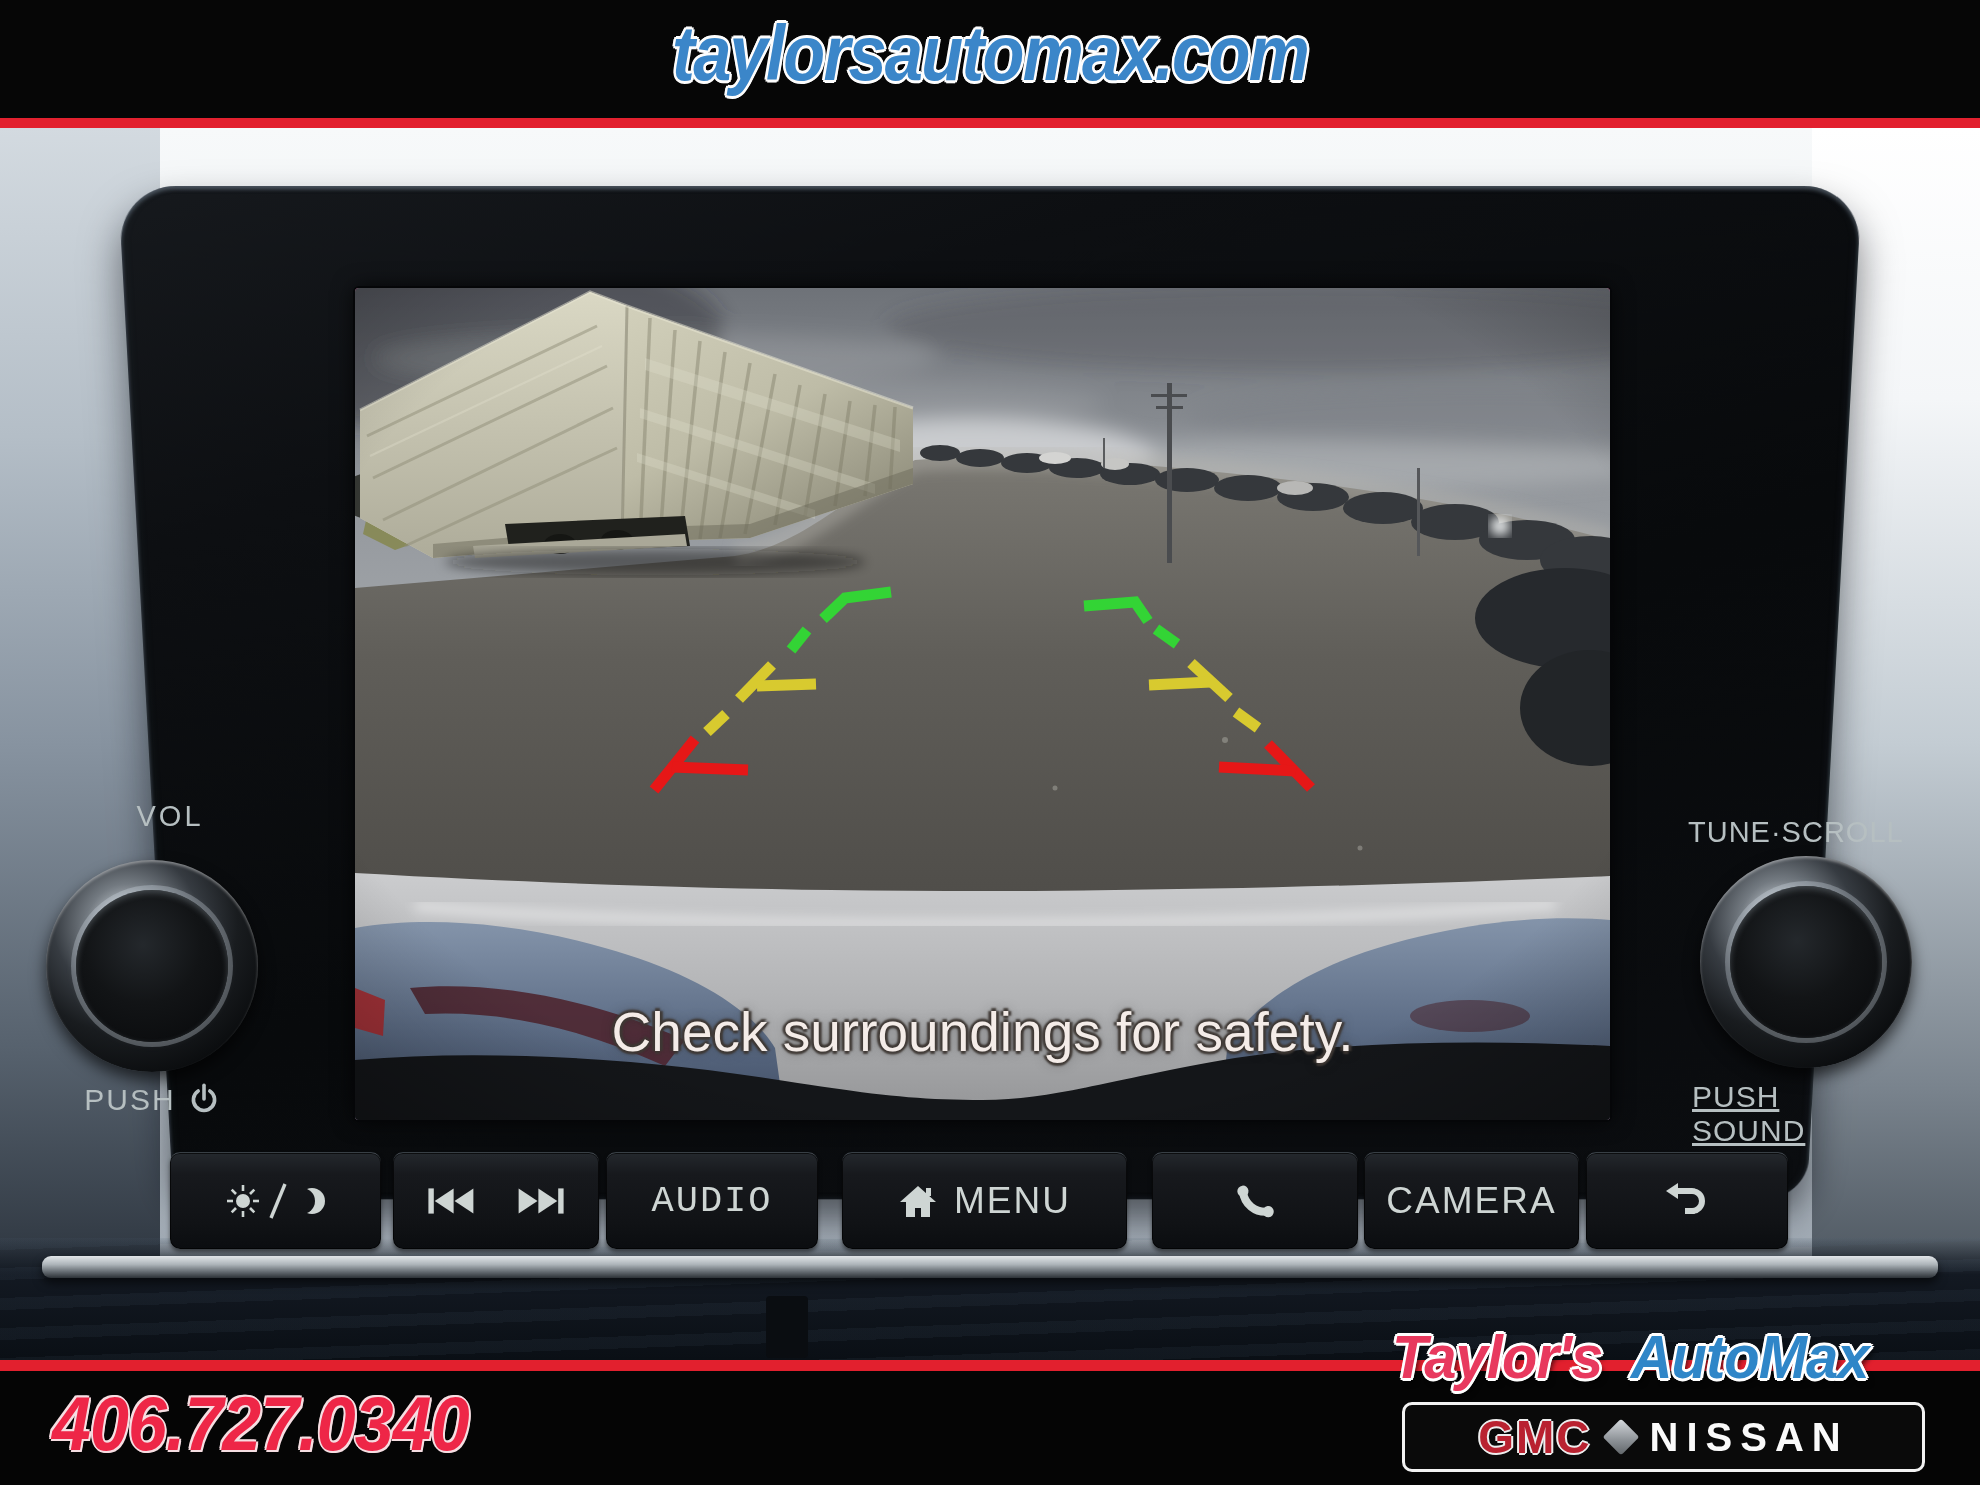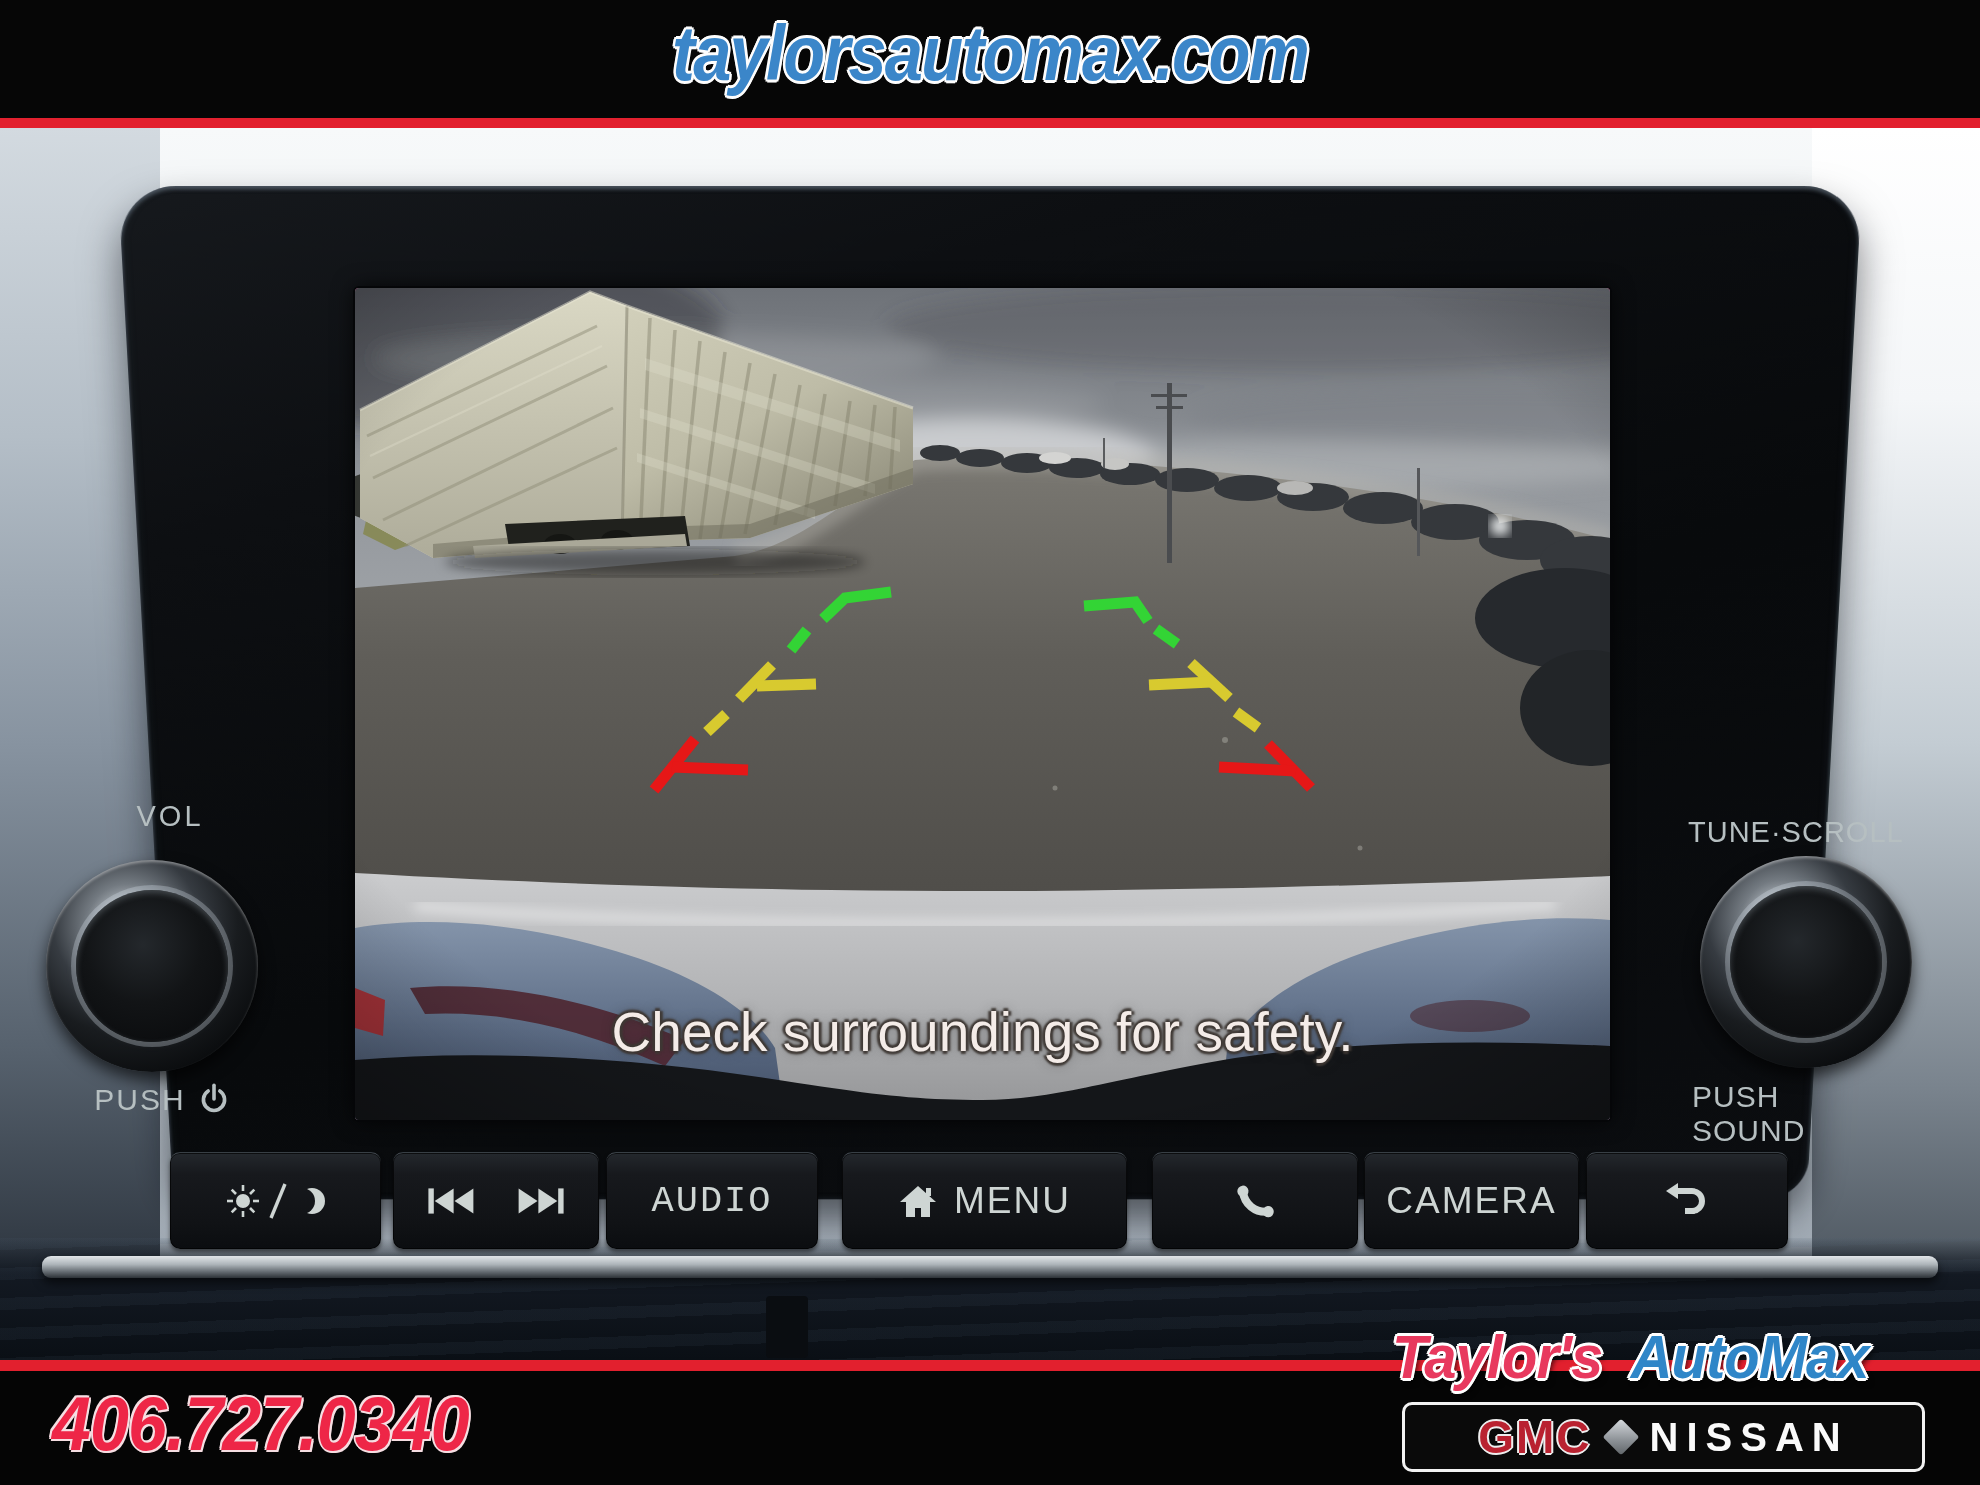--- a/index.html
+++ b/index.html
@@ -59,22 +59,22 @@
     text-shadow:-3px 0 2px rgba(62,56,52,.95), 3px 0 2px rgba(62,56,52,.95),
                 0 -3px 2px rgba(62,56,52,.95), 0 3px 2px rgba(62,56,52,.95),
                 0 0 12px rgba(40,40,40,.5); }
 
   
   .bezel-label { position:absolute; color:#b6bfc1; letter-spacing:3px; text-align:center; }
   .vol-label   { left:105px;  top:800px; width:130px; font-size:29px; }
   .tune-label  { left:1688px; top:816px; width:215px; font-size:29px; letter-spacing:1px; }
   .push-row { position:absolute; display:flex; align-items:center; justify-content:center; gap:12px;
     color:#b6bfc1; font-size:30px; letter-spacing:2px; }
-  .push-power { left:62px;  top:1082px; width:200px;gap:12px; }
-  .push-sound { left:1692px; top:1080px; width:215px; letter-spacing:1px; word-spacing:10px; }
+  .push-power { left:52px;  top:1082px; width:200px;gap:12px; }
+  .push-sound { left:1692px; top:1080px; width:215px; letter-spacing:1px; word-spacing:10px;text-decoration:underline; }
 
   
   .knob { position:absolute; width:212px; height:212px; border-radius:50%;
     background:radial-gradient(circle at 38% 30%, #eef1f4 0%, #b3bac0 9%, #737a81 20%, #363b41 37%, #191c1f 56%, #0b0d0f 78%);
     box-shadow:0 8px 16px rgba(0,0,0,.65), inset 0 2px 3px rgba(255,255,255,.4); }
   .knob::after { content:""; position:absolute; inset:30px; border-radius:50%;
     background:radial-gradient(circle at 44% 36%, #24282c 0%, #121416 45%, #07080a 100%);
     box-shadow:inset 0 3px 6px rgba(195,210,220,.28), 0 0 0 5px rgba(215,226,234,.30), 0 0 12px rgba(235,245,252,.10); }
   .knob.left  { left:46px;  top:860px; }
   .knob.right { left:1700px; top:856px; }

